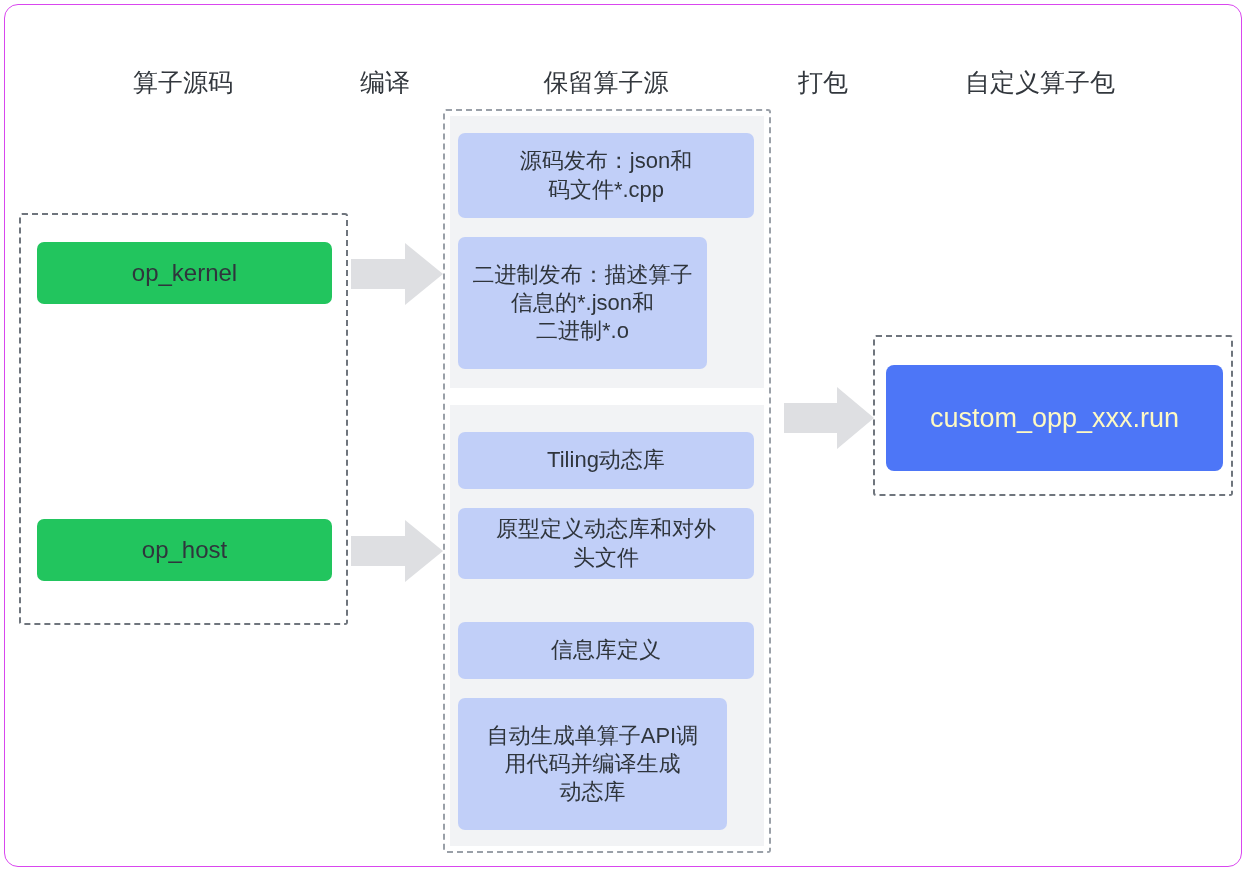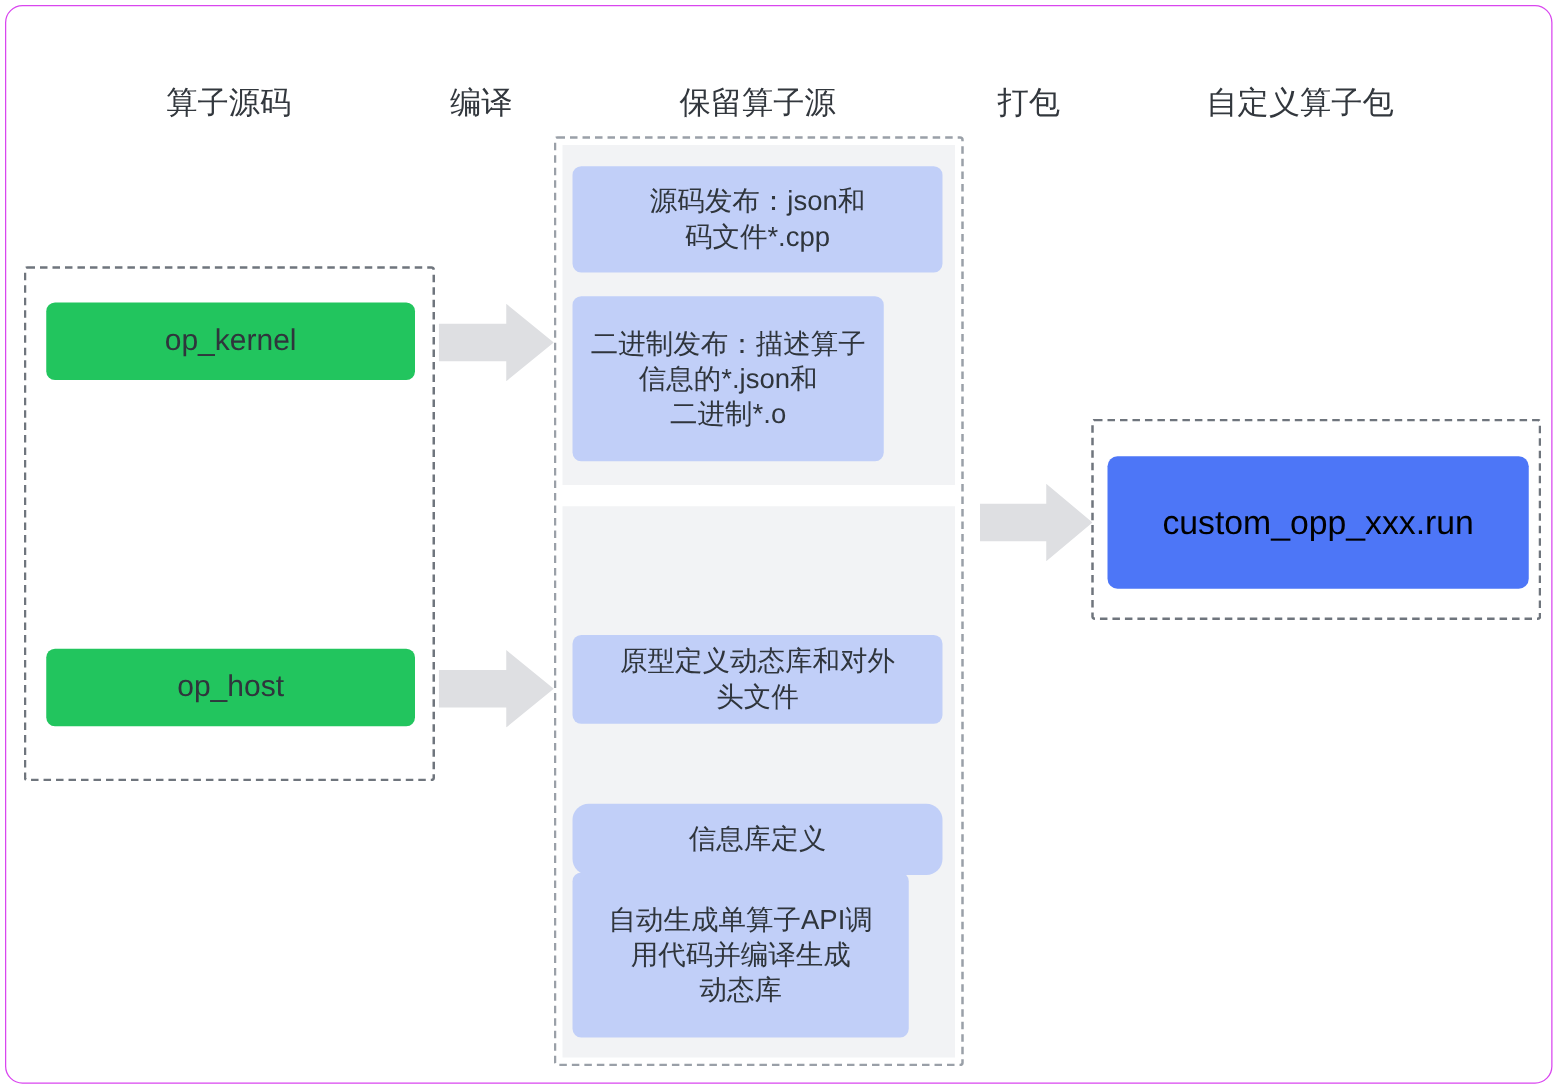--- a/index.html
+++ b/index.html
@@ -78,21 +78,21 @@
     font-size: 24px;
     background: #22c55e;
   }
 
   
   .result-box {
     position: absolute;
     box-sizing: border-box;
     background: #4d76f7;
     border-radius: 8px;
-    color: #000000;
+    color: #fef9c3;
     font-size: 27px;
     display: flex;
     align-items: center;
     justify-content: center;
     text-align: center;
     white-space: nowrap;
   }
 
   
   .arrow {
@@ -135,25 +135,26 @@
 
   <div class="item" style="left:453px; top:128px; width:296px; height:85px;">源码发布：json和
 码文件*.cpp</div>
 
   <div class="item" style="left:453px; top:232px; width:249px; height:132px;">二进制发布：描述算子
 信息的*.json和
 二进制*.o</div>
 
   <div class="panel" style="left:445px; top:400px; width:314px; height:441px;"></div>
 
+  <div class="item" style="left:453px; top:427px; width:296px; height:57px;">Tiling动态库</div>
 
   <div class="item" style="left:453px; top:503px; width:296px; height:71px;">原型定义动态库和对外
 头文件</div>
 
-  <div class="item" style="left:453px; top:638px; width:296px; height:57px;border-radius:13px;">信息库定义</div>
+  <div class="item" style="left:453px; top:617px; width:296px; height:57px;">信息库定义</div>
 
   <div class="item" style="left:453px; top:693px; width:269px; height:132px;">自动生成单算子API调
 用代码并编译生成
 动态库</div>
 
   <div class="arrow" style="left:779px; top:382px;">
     <svg width="90" height="62" viewBox="0 0 90 62">
       <polygon points="0,16 53,16 53,0 90,31 53,62 53,46 0,46" fill="#dedfe2"></polygon>
     </svg>
   </div>

